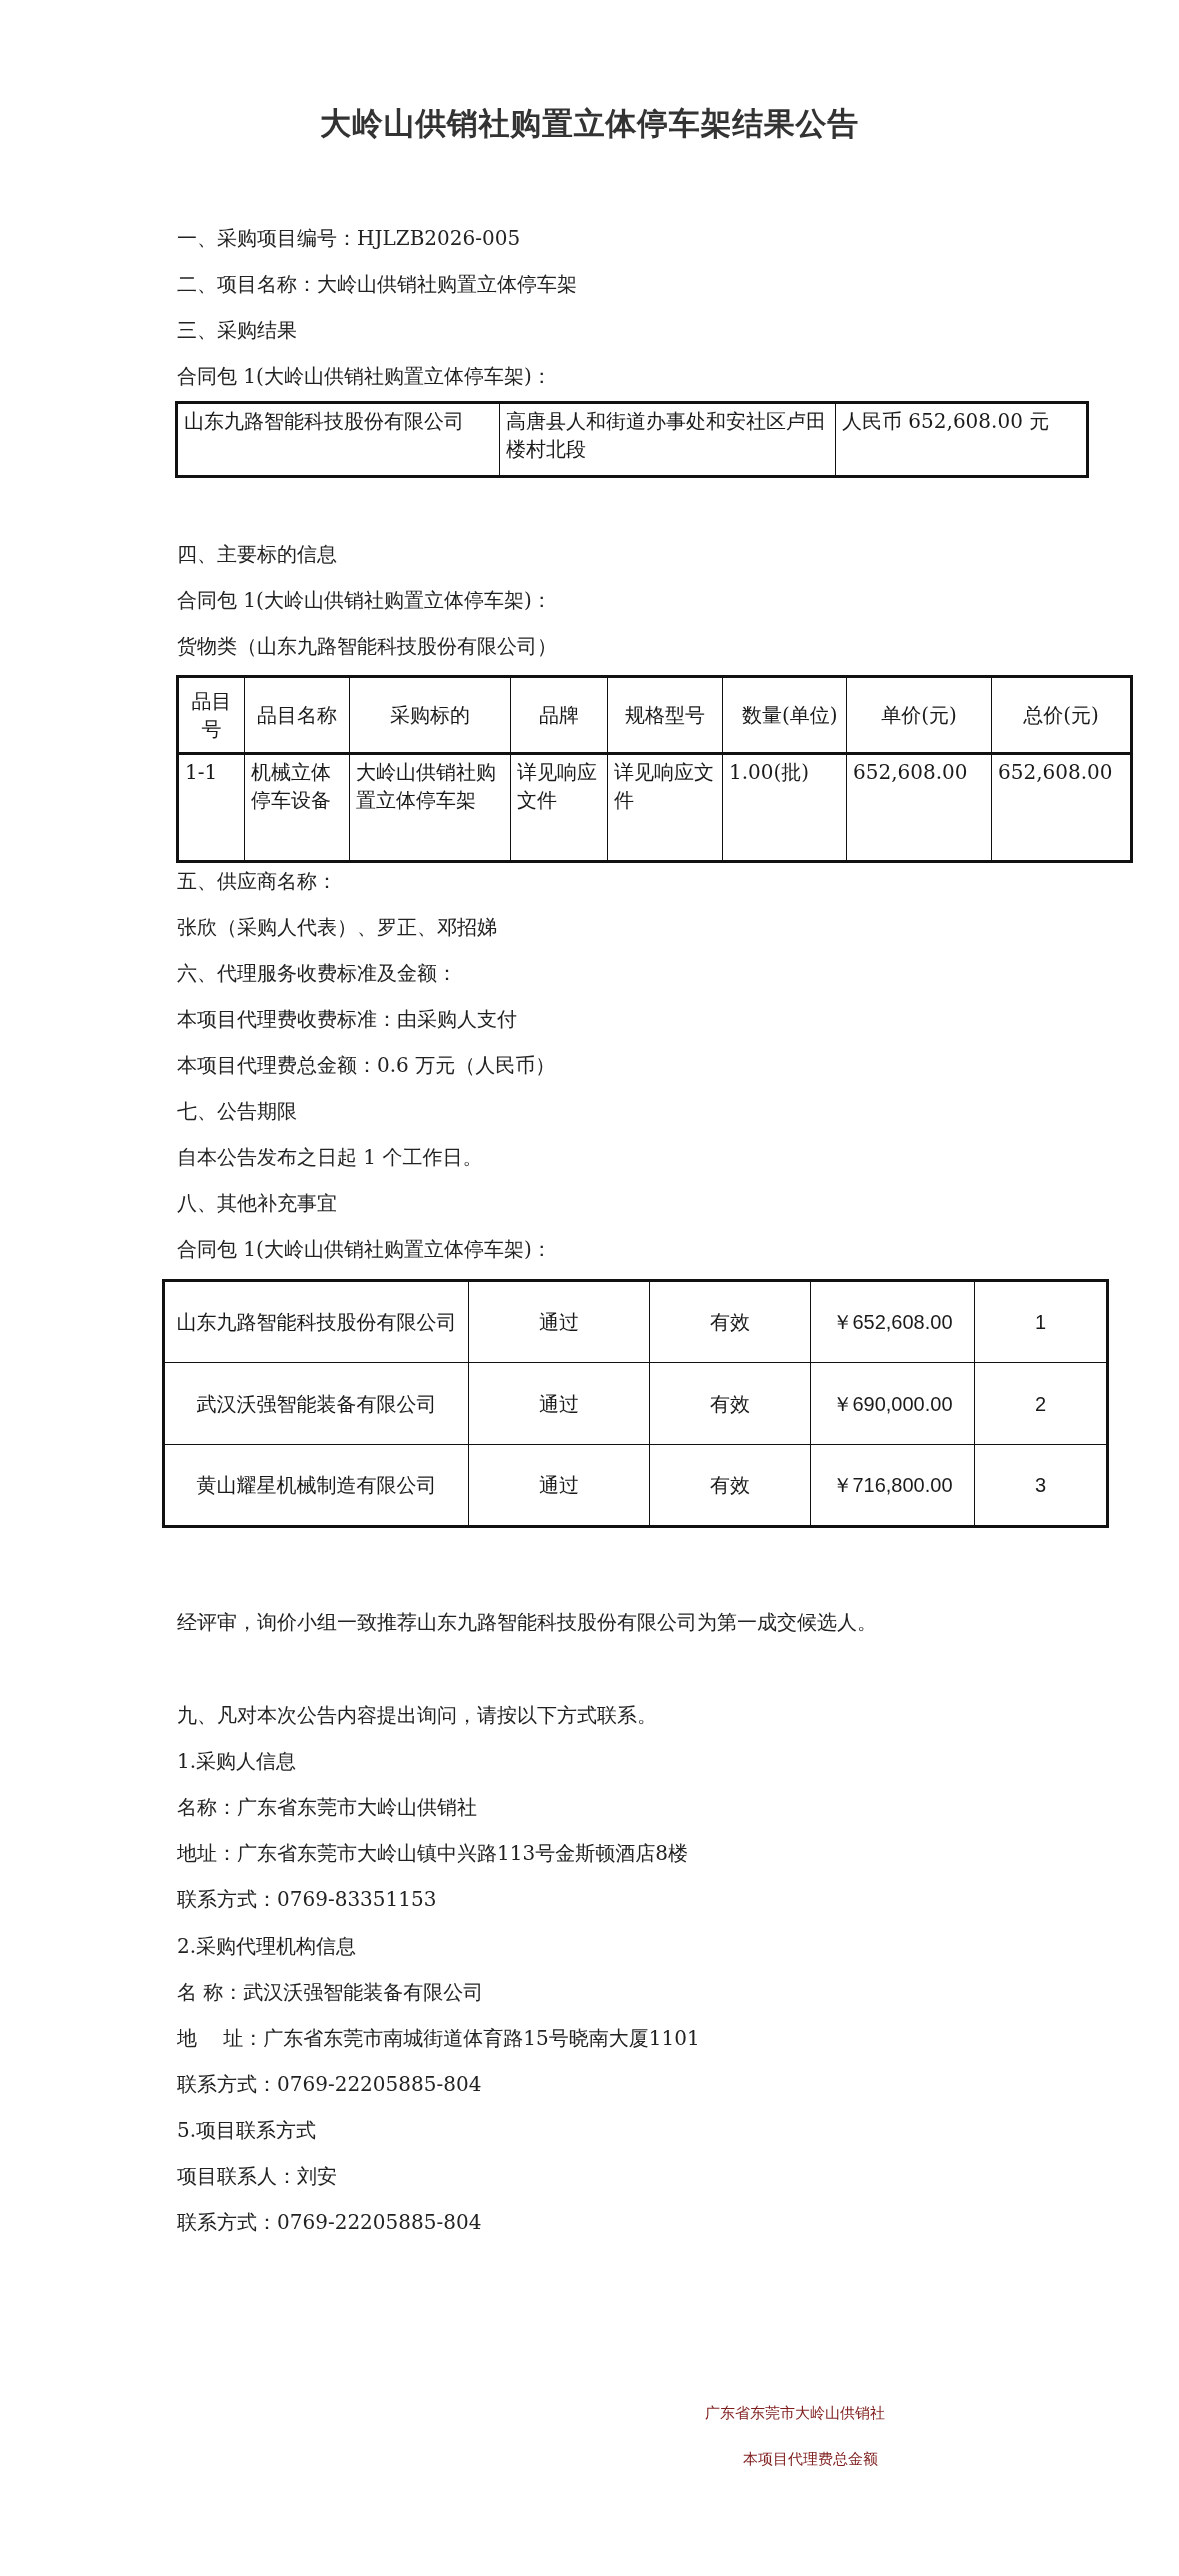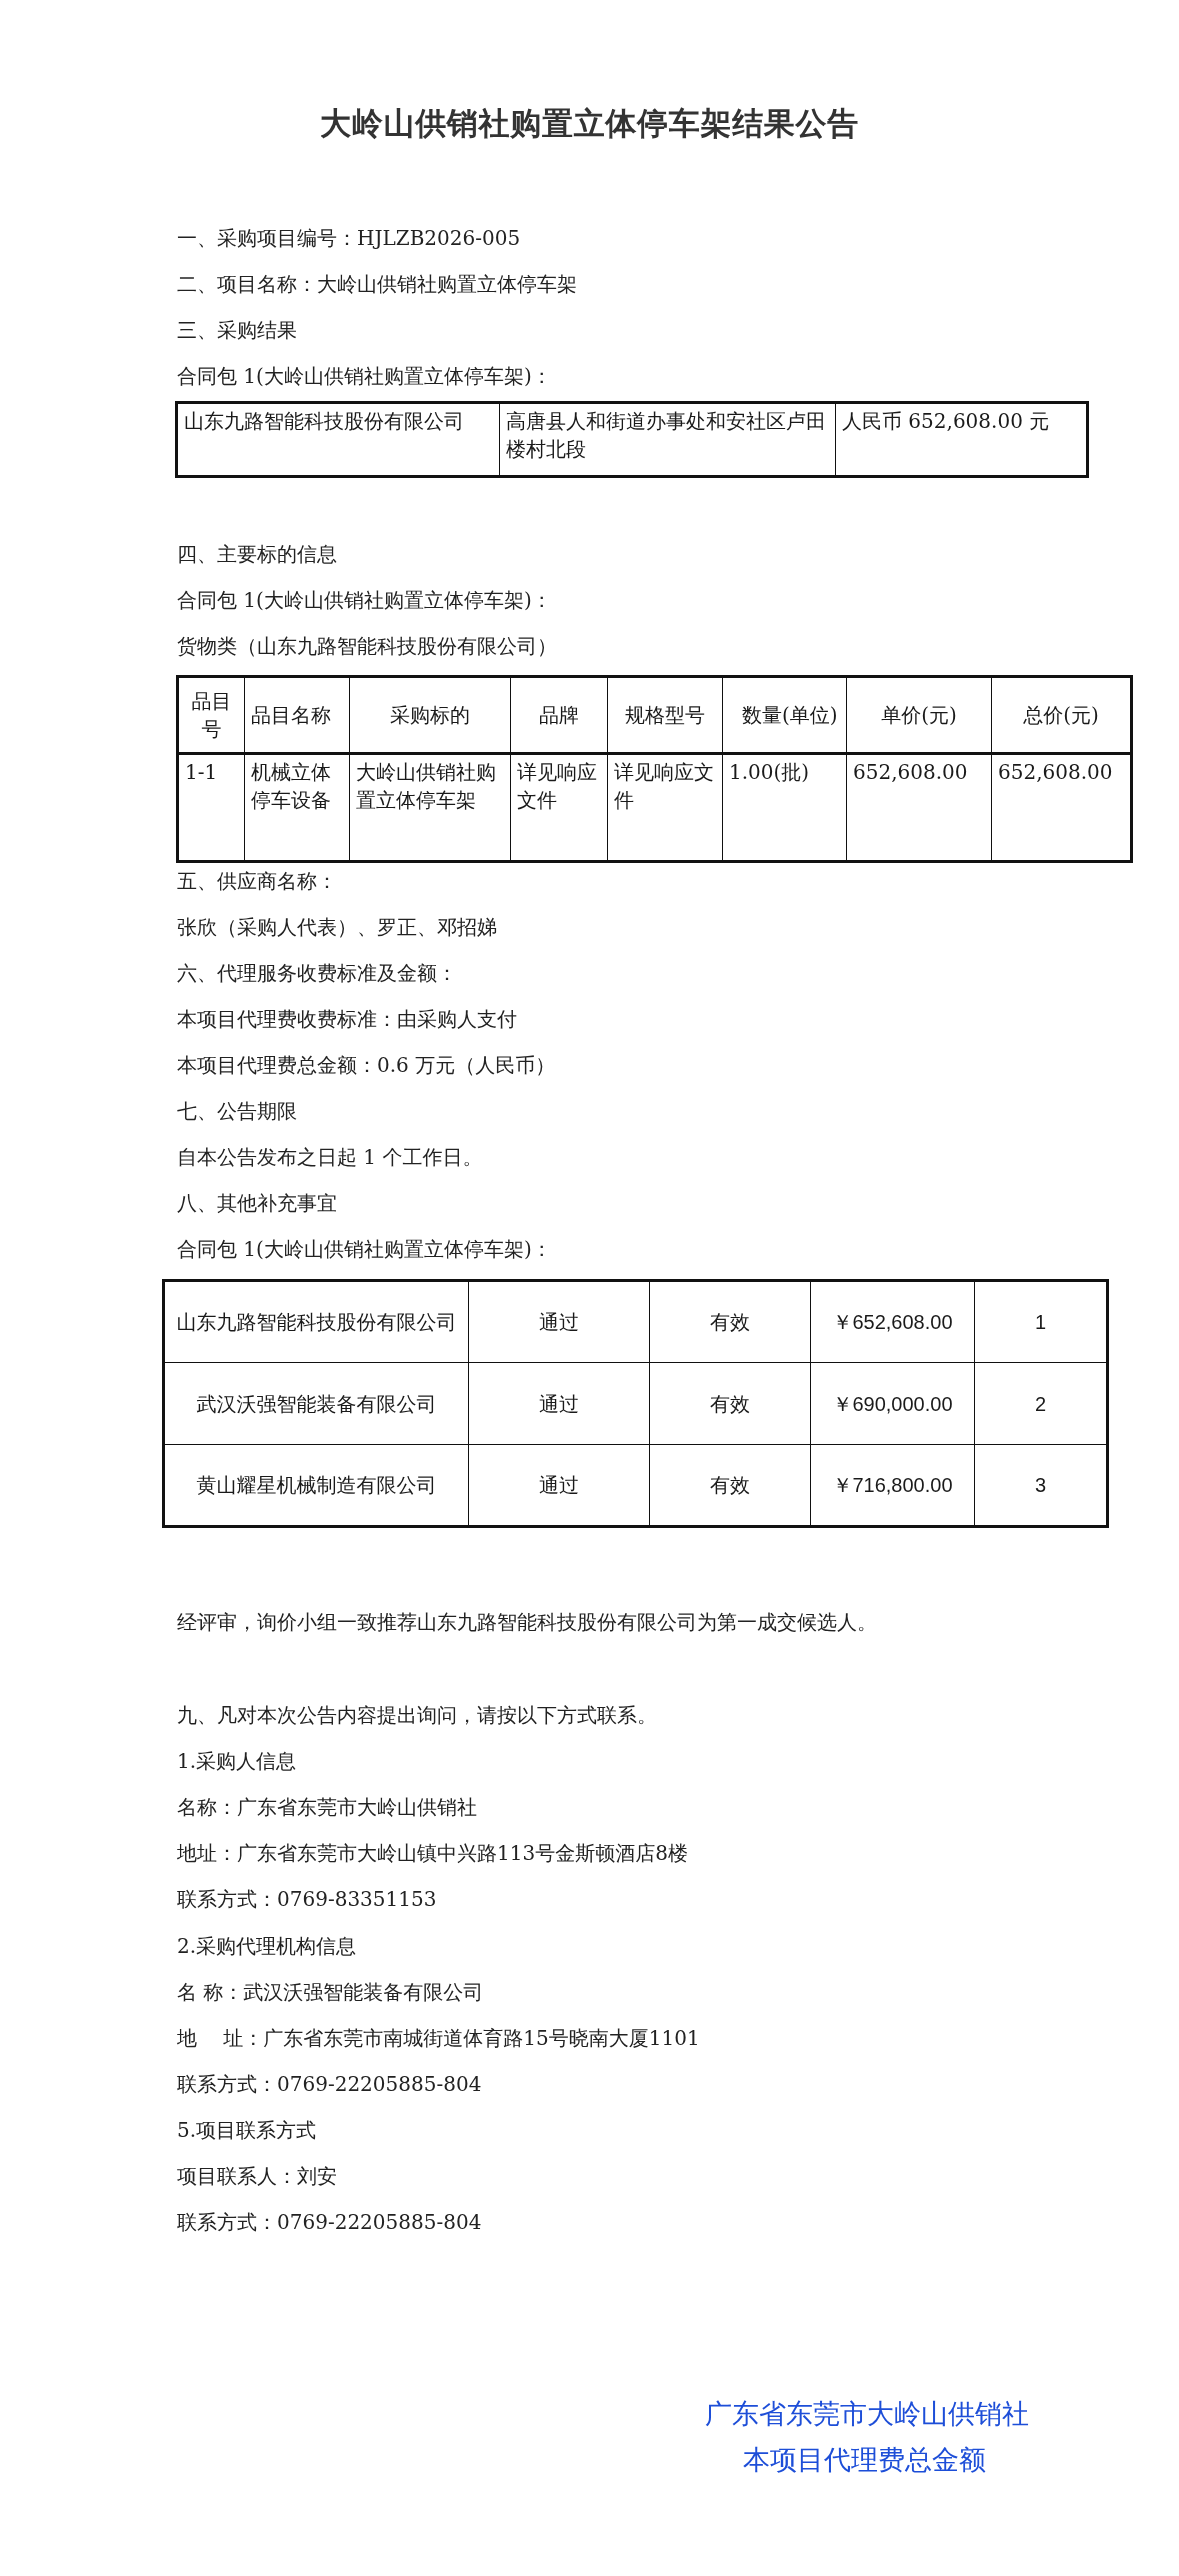--- a/index.html
+++ b/index.html
@@ -29,21 +29,21 @@
     word-break: break-all;
   }
   table.doc tr.hdr td { vertical-align: middle; text-align: center; }
   table.doc tr.hdr td { border-bottom-width: 3px; }
   table.doc { border: 3px solid #111; }
 
   #t3 td { vertical-align: middle; text-align: center; }
   #t3 .num { font-family: "Liberation Sans", "DejaVu Sans", sans-serif; }
 
   .sign {
-    position: absolute; font-size: 27px; line-height: 27px; white-space: nowrap; color: #1d4ed8;
+    position: absolute; font-size: 15px; line-height: 27px; white-space: nowrap; color: #7f1d1d;
   }
 </style>
 </head>
 <body>
 
 <div class="title">大岭山供销社购置立体停车架结果公告</div>
 
 <div class="line" style="top:225px">一、采购项目编号：HJLZB2026-005</div>
 <div class="line" style="top:271px">二、项目名称：大岭山供销社购置立体停车架</div>
 <div class="line" style="top:317px">三、采购结果</div>
@@ -75,21 +75,21 @@
       <col style="width:161px">
       <col style="width:97px">
     <col style="width:115px">
       <col style="width:124px">
       <col style="width:145px">
       <col style="width:140px">
   </colgroup>
   <tbody>
       <tr class="hdr" style="height:77px">
     <td>品目号</td>
-    <td style="text-align:left">品目名称</td>
+    <td style="text-align:center">品目名称</td>
     <td>采购标的</td>
     <td>品牌</td>
     <td>规格型号</td>
     <td style="white-space:nowrap;padding:3px 19px">数量(单位)</td>
     <td>单价(元)</td>
     <td>总价(元)</td>
   </tr>
   <tr style="height:108px">
     <td>1-1</td>
     <td>机械立体停车设备</td>

